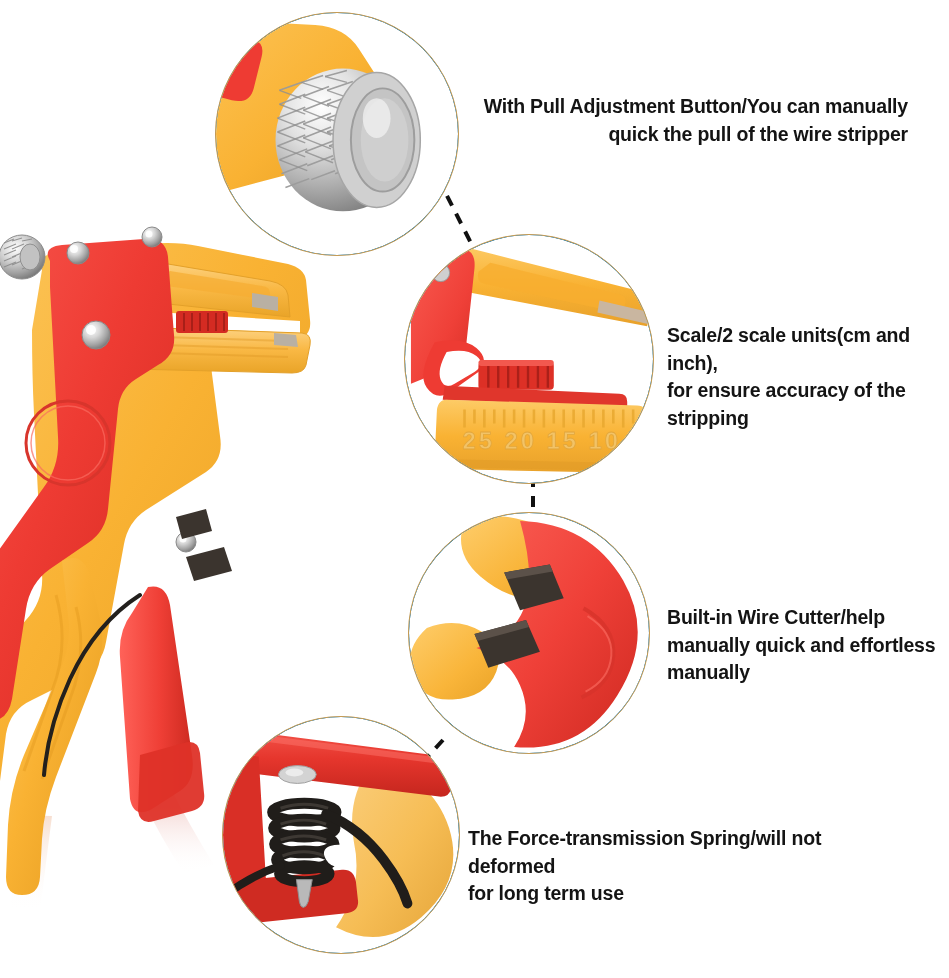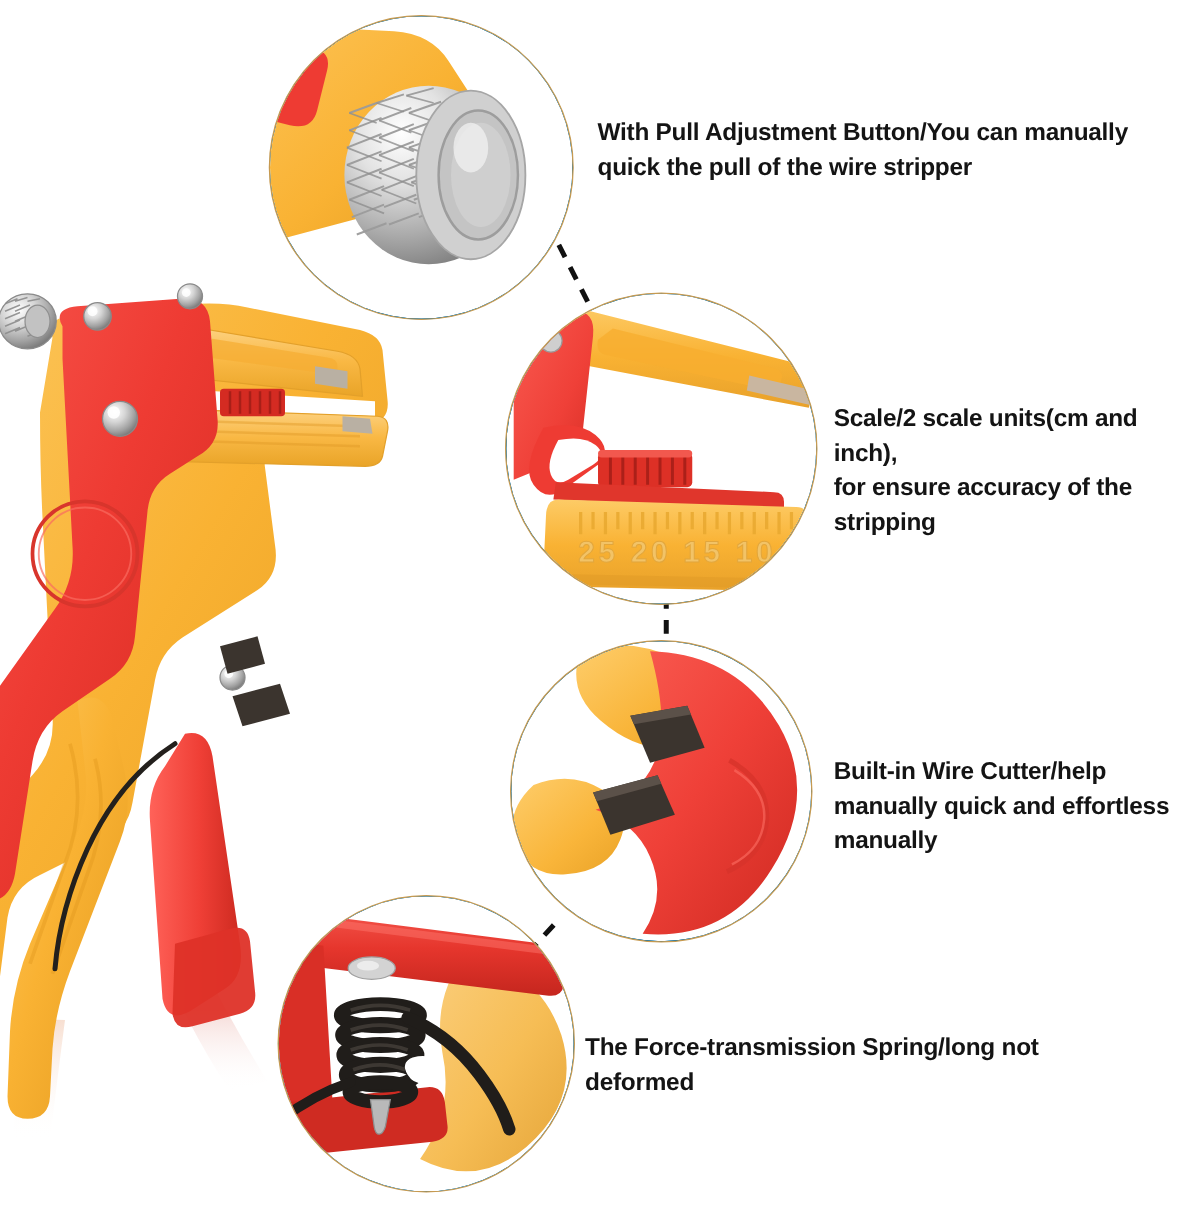--- a/index.html
+++ b/index.html
@@ -204,21 +204,21 @@
         </g>
 
         <ellipse cx="162" cy="128" rx="44" ry="68" fill="#d0d0d0" stroke="#a6a6a6" stroke-width="1.5"></ellipse>
         <ellipse cx="168" cy="128" rx="32" ry="52" fill="#c4c4c4" stroke="#9d9d9d" stroke-width="2"></ellipse>
         <ellipse cx="170" cy="128" rx="24" ry="42" fill="#cfcfcf"></ellipse>
         <ellipse cx="162" cy="106" rx="14" ry="20" fill="#efefef" opacity="0.8"></ellipse>
       </g>
     </svg>
   </div>
 
-  <div class="annot" style="left:478px; top:93px; width:430px;">
+  <div class="annot" style="left:478px; top:93px; width:430px;text-align:right;">
     <div>With Pull Adjustment Button/You can manually</div>
     <div>quick the pull of the wire stripper</div>
   </div>
 
   <div class="callout" style="left:404px; top:234px; width:250px; height:250px;">
     <svg class="inner" viewBox="0 0 250 250">
       <defs>
         <linearGradient id="c2Yel" x1="0" y1="0" x2="0" y2="1">
           <stop offset="0%" stop-color="#fdcb66"></stop>
           <stop offset="50%" stop-color="#f9b233"></stop>
@@ -368,16 +368,17 @@
 
         <path d="M104 98 q34 14 58 46 q18 24 24 44" stroke="#201d1a" stroke-width="10" fill="none" stroke-linecap="round"></path>
         <path d="M58 150 q-30 10 -56 30" stroke="#201d1a" stroke-width="8" fill="none" stroke-linecap="round"></path>
 
         <path d="M108 130 q16 -4 22 6 q6 10 -6 14 q-14 4 -20 -6 q-6 -10 4 -14 z" fill="#ffffff"></path>
       </g>
     </svg>
   </div>
 
   <div class="annot" style="left:468px; top:825px; width:440px;">
-    <div>The Force-transmission Spring/long not deformed</div>
+    <div>The Force-transmission Spring/will not deformed</div>
+    <div>for long term use</div>
   </div>
 
 </div>
 
 </body></html>

